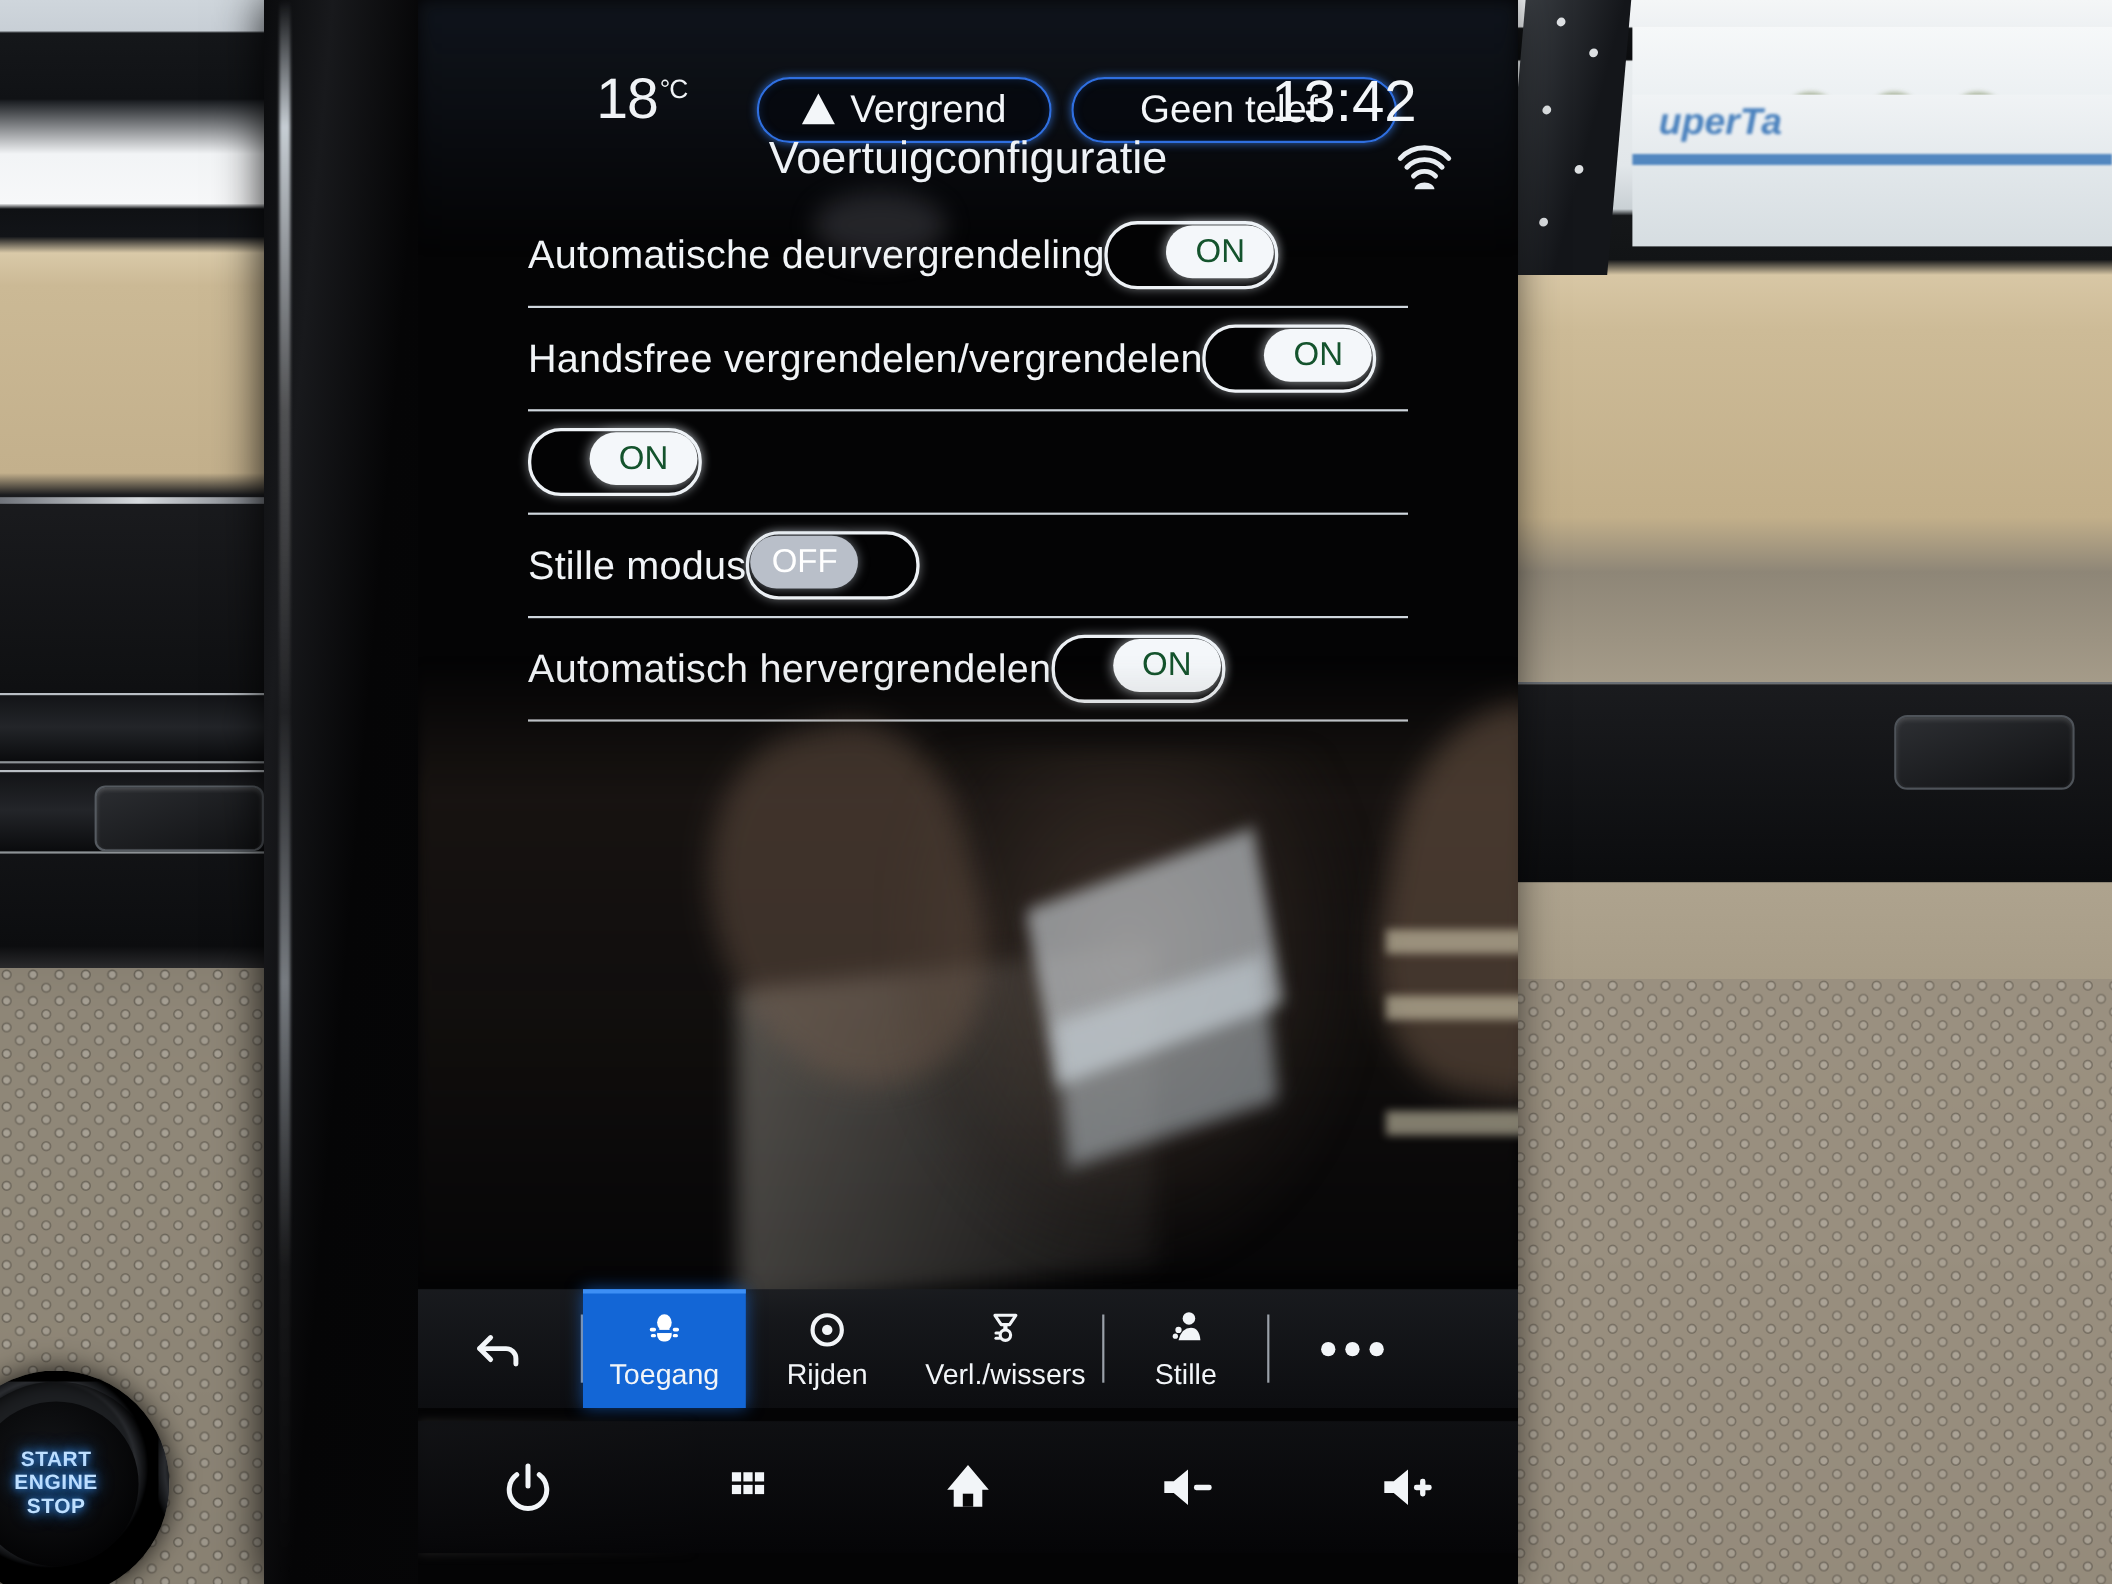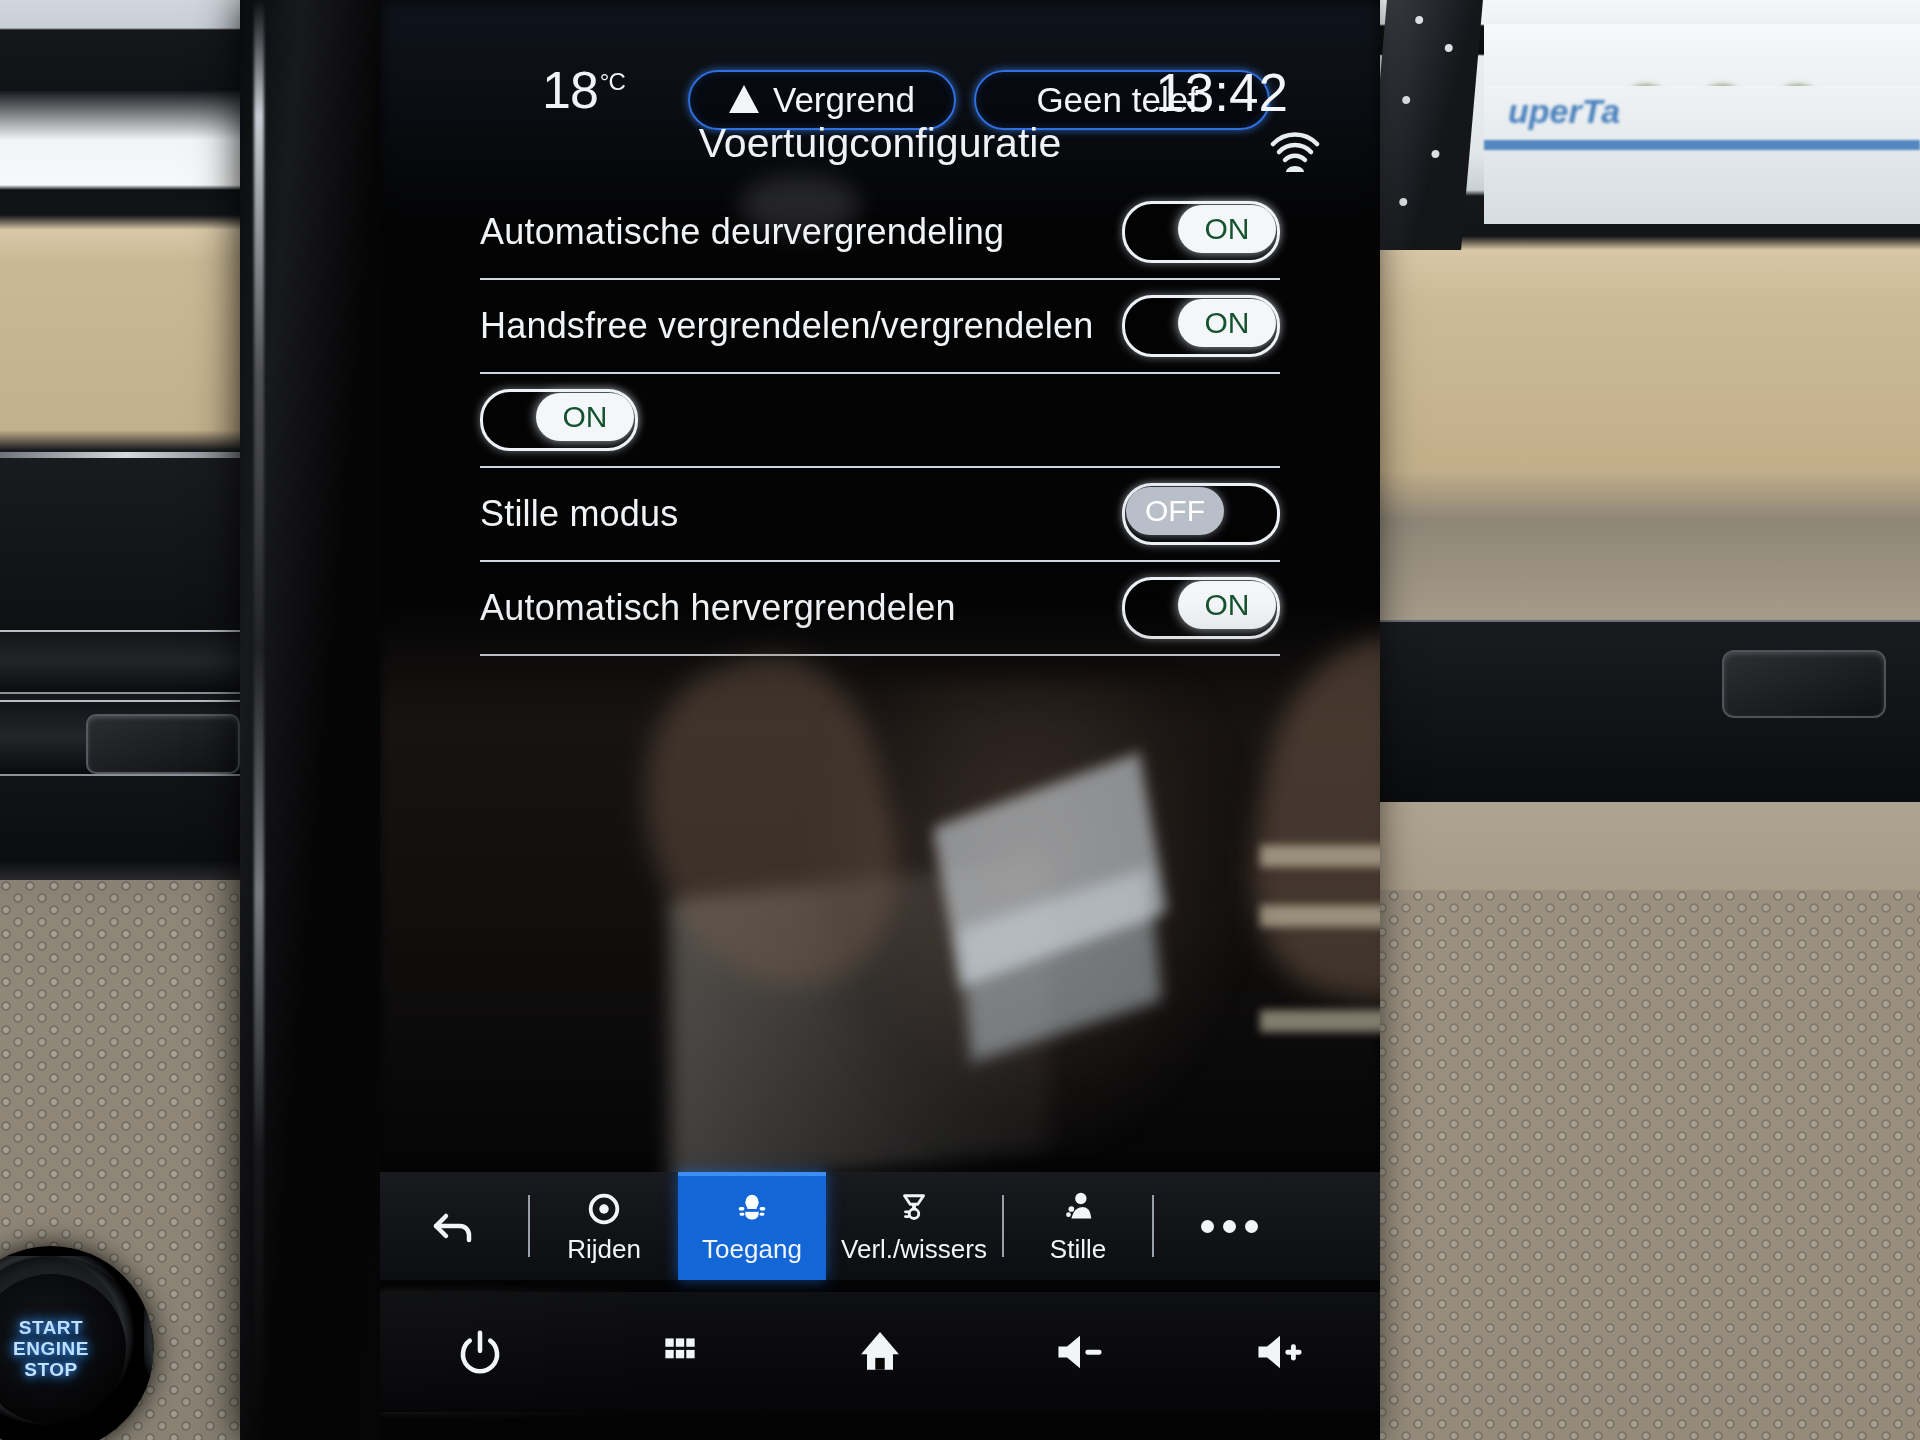--- a/index.html
+++ b/index.html
@@ -279,21 +279,21 @@
 
   
   .list {
     position: absolute; left: 100px; top: 186px;
     width: 800px;
   }
   .row {
     position: relative;
     height: 92px;
     border-bottom: 2px solid #cfd6dd;
-    display: flex; align-items: center; justify-content: space-between;
+    display: flex; align-items: center; 
   }
   .row:last-child { }
   .row-label {
     color: #f1f4f7;
     font-size: 36px;
     font-weight: 300;
     letter-spacing: .2px;
     white-space: nowrap;
   }
   .toggle {
@@ -584,45 +584,45 @@
 
         <div class="tab-back">
           <svg viewBox="0 0 48 48" width="48" height="48">
             <path d="M16 14 L6 24 L16 34" stroke="#f2f5f8" stroke-width="4.5" fill="none" stroke-linecap="round" stroke-linejoin="round"></path>
             <path d="M6 24 H30 a9 9 0 0 1 9 9 v5" stroke="#f2f5f8" stroke-width="4.5" fill="none" stroke-linecap="round"></path>
           </svg>
         </div>
 
         <div class="tab-sep"></div>
 
-        <div class="tab">
-          <span class="tab-icon">
-            <svg viewBox="0 0 40 40" width="38" height="38">
-              <circle cx="20" cy="20" r="14" stroke="#f2f5f8" stroke-width="4" fill="none"></circle>
-              <circle cx="20" cy="20" r="5" fill="#f2f5f8"></circle>
-            </svg>
-          </span>
-          <span class="tab-label">Rijden</span>
-        </div>
-
         <div class="tab selected">
           <span class="tab-icon">
             <svg viewBox="0 0 40 40" width="38" height="38">
               <ellipse cx="20" cy="13" rx="7" ry="8" fill="#ffffff"></ellipse>
               <rect x="13" y="18" width="14" height="13" rx="6" fill="#ffffff"></rect>
               <rect x="13" y="20" width="14" height="3" fill="#1366d6"></rect>
               <rect x="6" y="18" width="6" height="3.5" rx="1.7" fill="#ffffff"></rect>
               <rect x="28" y="18" width="6" height="3.5" rx="1.7" fill="#ffffff"></rect>
               <rect x="7" y="24" width="5" height="3" rx="1.5" fill="#ffffff"></rect>
               <rect x="28" y="24" width="5" height="3" rx="1.5" fill="#ffffff"></rect>
             </svg>
           </span>
           <span class="tab-label">Toegang</span>
         </div>
 
+        <div class="tab">
+          <span class="tab-icon">
+            <svg viewBox="0 0 40 40" width="38" height="38">
+              <circle cx="20" cy="20" r="14" stroke="#f2f5f8" stroke-width="4" fill="none"></circle>
+              <circle cx="20" cy="20" r="5" fill="#f2f5f8"></circle>
+            </svg>
+          </span>
+          <span class="tab-label">Rijden</span>
+        </div>
+
         <div class="tab tab-wide">
           <span class="tab-icon">
             <svg viewBox="0 0 40 40" width="38" height="38">
               <path d="M10 6 h20 l-6 9 h-8 z" stroke="#f2f5f8" stroke-width="3" fill="none" stroke-linejoin="round"></path>
               <rect x="18" y="15" width="4" height="6" fill="#f2f5f8"></rect>
               <circle cx="20" cy="25" r="5" stroke="#f2f5f8" stroke-width="3" fill="none"></circle>
               <line x1="11" y1="23" x2="14" y2="23" stroke="#f2f5f8" stroke-width="3" stroke-linecap="round"></line>
               <line x1="11" y1="28" x2="14" y2="28" stroke="#f2f5f8" stroke-width="3" stroke-linecap="round"></line>
             </svg>
           </span>

